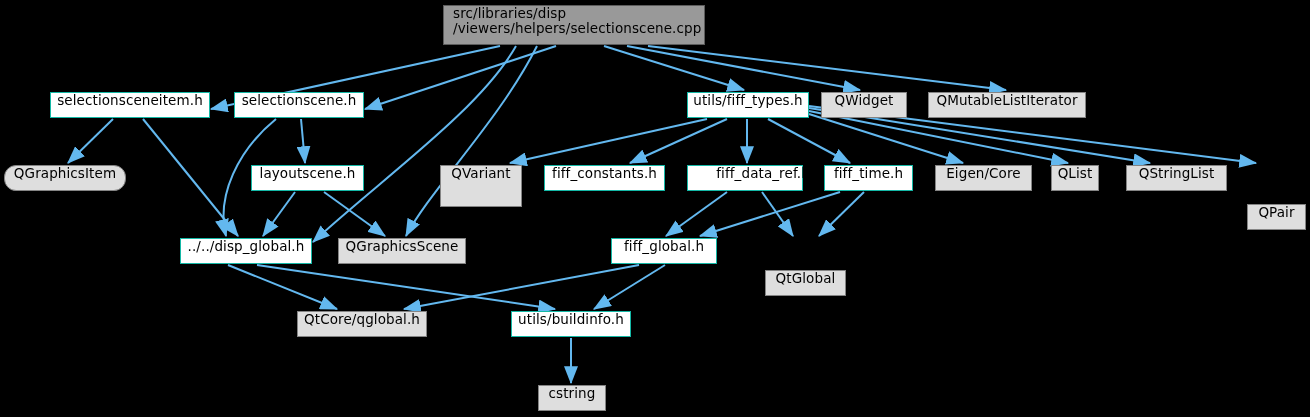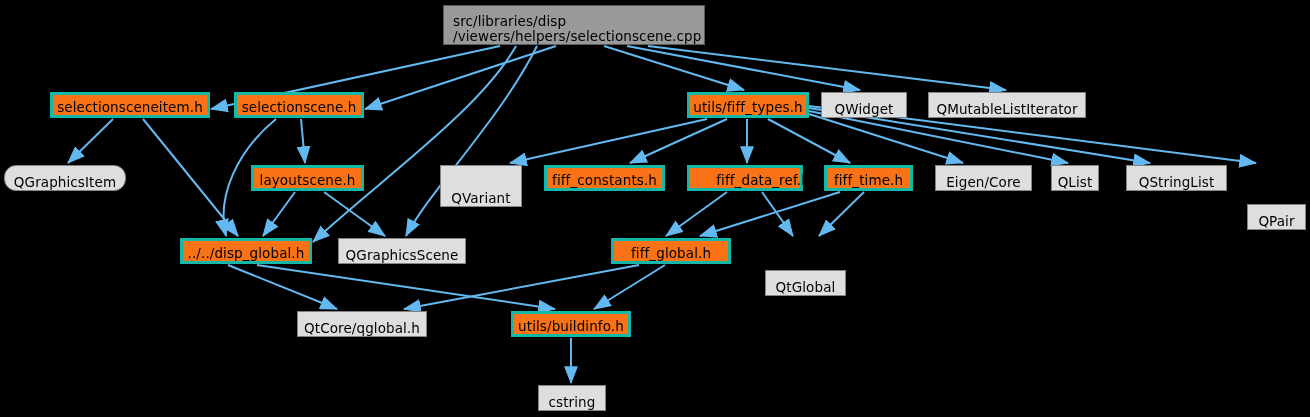--- a/index.html
+++ b/index.html
@@ -22,40 +22,40 @@
     left: 0;
     top: 0;
     width: 1310px;
     height: 417px;
     display: block;
   }
   .node-box {
     position: absolute;
     box-sizing: border-box;
     display: flex;
-    align-items: flex-end;
+    align-items: flex-start;
     justify-content: center;
     border: 1px solid #666666;
     font-size: 13.5px;
     line-height: 1.12;
     color: #000000;
     white-space: pre;
     text-align: center;
     letter-spacing: 0.1px;
   }
   .node-root {
     background: #999999;
     border: 1px solid #5c5c5c;
     justify-content: flex-start;
     text-align: left;
     padding-left: 9px;
   }
   .node-internal {
-    background: #f97316;
-    border: 3px solid #14b8a6;
+    background: #ffffff;
+    border: 1px solid #14b8a6;
   }
   .node-external {
     background: #dedede;
     border: 1px solid #848484;
   }
   .node-label {
     pointer-events: none;
   }
 </style>
 </head>
@@ -116,20 +116,20 @@
       <div class="node-box node-external" style="left: 440px; top: 165px; width: 82px; height: 42px;"><span class="node-label">QVariant</span></div>
       <div class="node-box node-internal" style="left: 544px; top: 165px; width: 121px; height: 26px;"><span class="node-label">fiff_constants.h</span></div>
       <div class="node-box node-internal" style="left: 687px; top: 165px; width: 116px; height: 26px; padding-left: 36px;"><span class="node-label">fiff_data_ref.h</span></div>
       <div class="node-box node-internal" style="left: 824px; top: 165px; width: 89px; height: 26px;"><span class="node-label">fiff_time.h</span></div>
       <div class="node-box node-external" style="left: 935px; top: 165px; width: 97px; height: 26px;"><span class="node-label">Eigen/Core</span></div>
       <div class="node-box node-external" style="left: 1051px; top: 165px; width: 48px; height: 26px;"><span class="node-label">QList</span></div>
       <div class="node-box node-external" style="left: 1126px; top: 165px; width: 101px; height: 26px;"><span class="node-label">QStringList</span></div>
       <div class="node-box node-external" style="left: 1247px; top: 165px; width: 59px; height: 26px; margin-top: 39px;"><span class="node-label">QPair</span></div>
       <div class="node-box node-internal" style="left: 180px; top: 238px; width: 132px; height: 26px;"><span class="node-label">../../disp_global.h</span></div>
       <div class="node-box node-external" style="left: 338px; top: 238px; width: 128px; height: 26px;"><span class="node-label">QGraphicsScene</span></div>
-      <div class="node-box node-internal" style="left: 611px; top: 238px; width: 120px; height: 26px;"><span class="node-label">fiff_global.h</span></div>
+      <div class="node-box node-internal" style="left: 611px; top: 238px; width: 106px; height: 26px;"><span class="node-label">fiff_global.h</span></div>
       <div class="node-box node-external" style="left: 765px; top: 238px; width: 81px; height: 26px; margin-top: 32px;"><span class="node-label">QtGlobal</span></div>
       <div class="node-box node-external" style="left: 297px; top: 311px; width: 130px; height: 26px;"><span class="node-label">QtCore/qglobal.h</span></div>
       <div class="node-box node-internal" style="left: 511px; top: 311px; width: 120px; height: 26px;"><span class="node-label">utils/buildinfo.h</span></div>
       <div class="node-box node-external" style="left: 538px; top: 385px; width: 68px; height: 26px;"><span class="node-label">cstring</span></div>
     </div>
 
 </div>
 
 </body></html>

